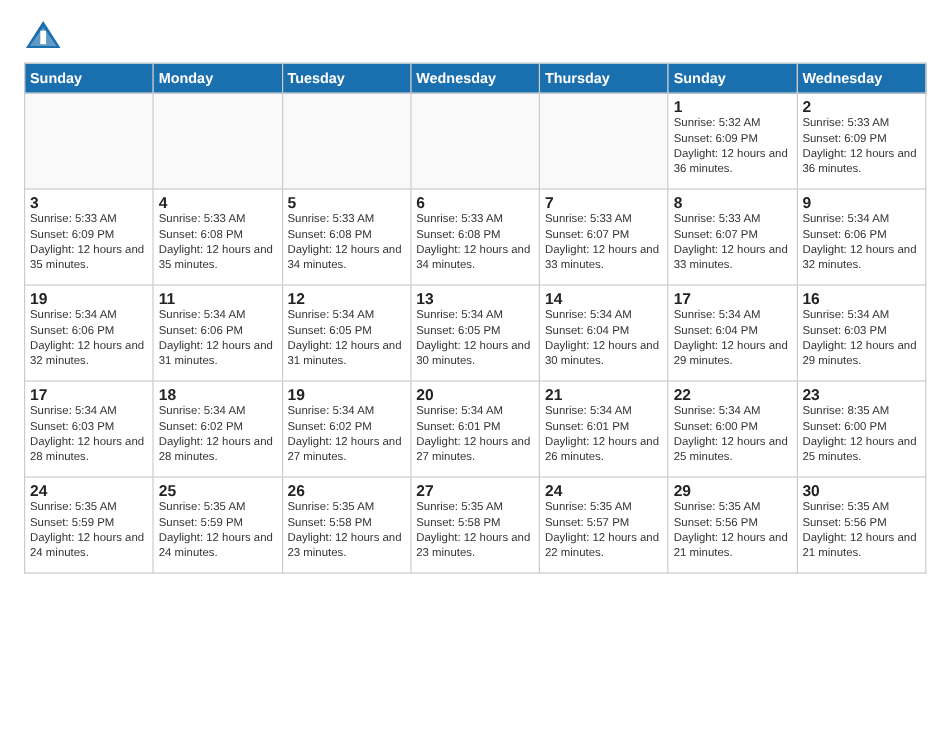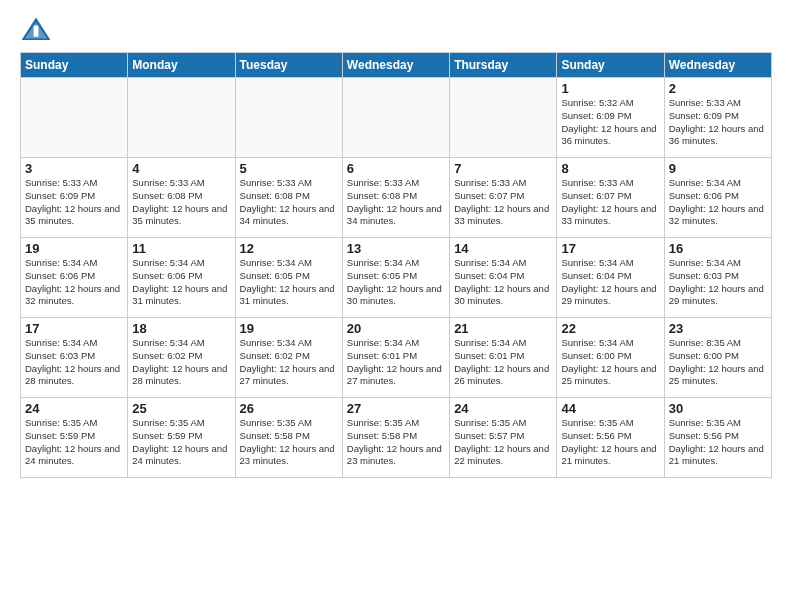--- a/index.html
+++ b/index.html
@@ -305,21 +305,21 @@
 Sunset: 5:58 PM
 Daylight: 12 hours and 23 minutes.</div>
           </td>
           <td>
             <span class="day-number">24</span>
             <div class="day-info">Sunrise: 5:35 AM
 Sunset: 5:57 PM
 Daylight: 12 hours and 22 minutes.</div>
           </td>
           <td>
-            <span class="day-number">44</span>
+            <span class="day-number">29</span>
             <div class="day-info">Sunrise: 5:35 AM
 Sunset: 5:56 PM
 Daylight: 12 hours and 21 minutes.</div>
           </td>
           <td>
             <span class="day-number">30</span>
             <div class="day-info">Sunrise: 5:35 AM
 Sunset: 5:56 PM
 Daylight: 12 hours and 21 minutes.</div>
           </td>

